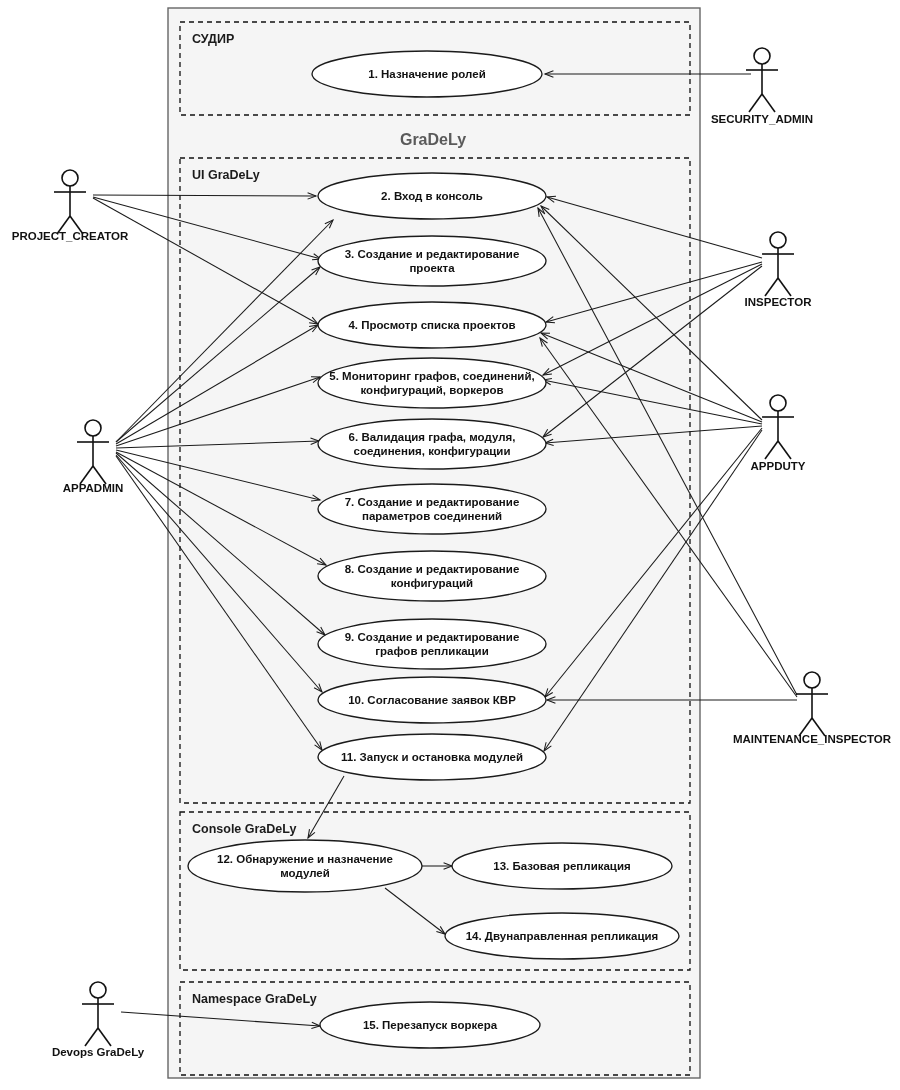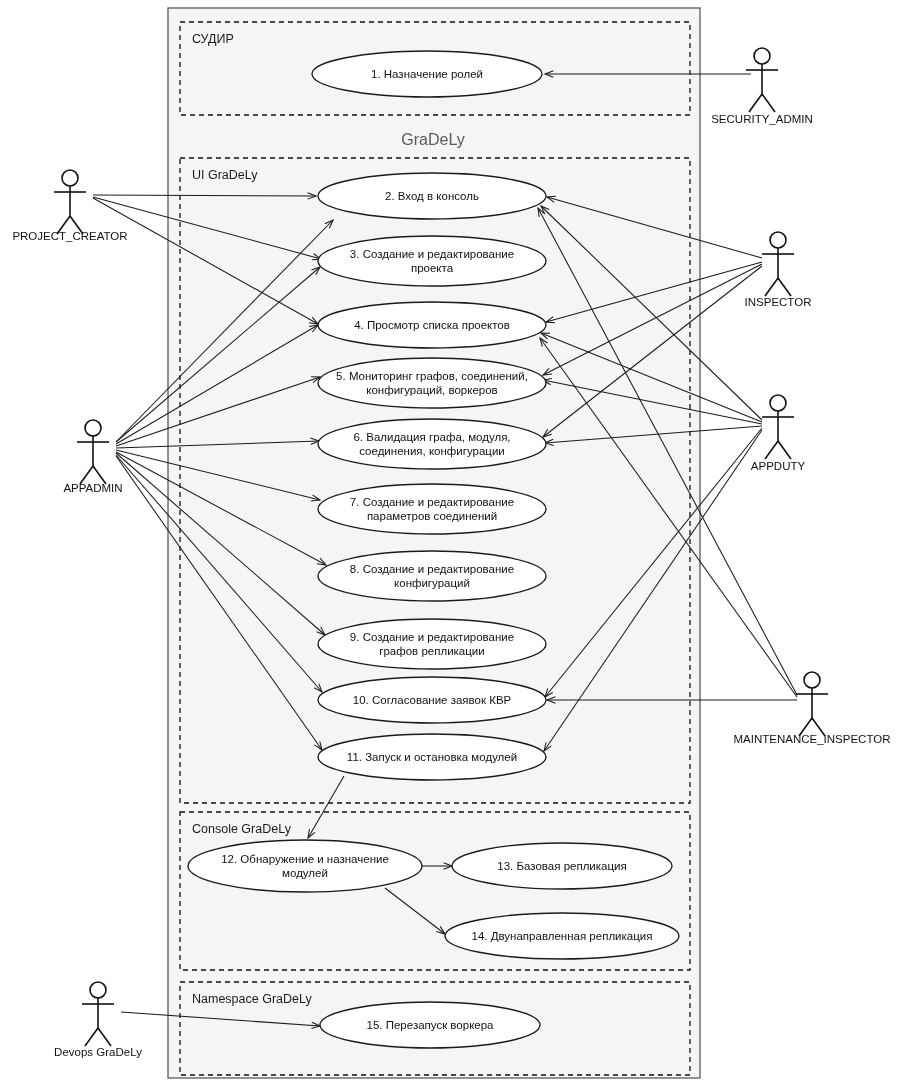--- a/index.html
+++ b/index.html
@@ -10,20 +10,21 @@
   body {
     width: 900px;
     height: 1090px;
     font-family: "Liberation Sans", sans-serif;
     overflow: hidden;
   }
   #diagram-root {
     position: relative;
     width: 900px;
     height: 1012px;
+    font-weight: bold;
   }
   svg#uml {
     display: block;
     width: 900px;
     height: 1090px;
   }
   .frame-outer {
     fill: #f5f5f5;
     stroke: #666666;
     stroke-width: 1.4;

